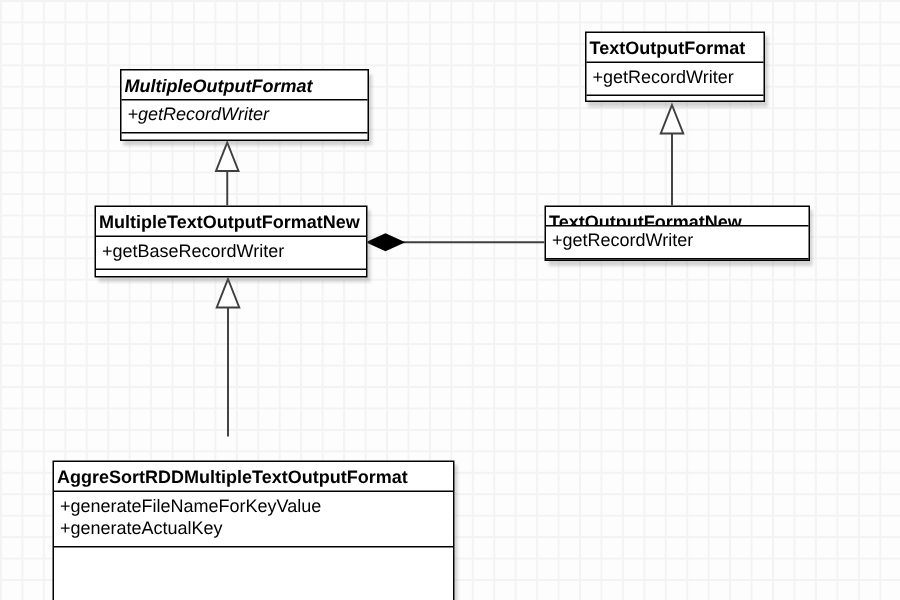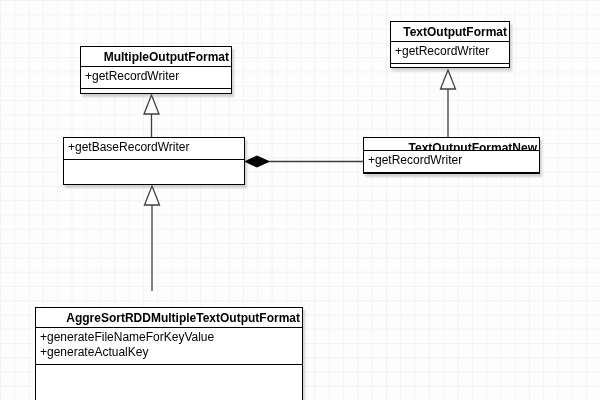--- a/index.html
+++ b/index.html
@@ -46,21 +46,21 @@
     flex-direction: column;
     background: #ffffff;
     border: 1px solid #000000;
     box-shadow: 2px 3px 2px rgba(100,100,100,0.28);
     font-size: 12px;
     color: #000000;
     box-sizing: border-box;
   }
   .uml-title {
     font-weight: bold;
-    text-align: right;
+    text-align: left;
     border-bottom: 1px solid #000000;
     padding: 3px 2px 2px 2px;
     white-space: nowrap;
     overflow: hidden;
   }
   .uml-attrs {
     border-bottom: 1px solid #000000;
     padding: 2px 4px 4px 4px;
     text-align: left;
   }
@@ -94,37 +94,38 @@
       <path class="conn-line" d="M152 205 L152 291"></path>
       <polygon class="tri" points="152,186 159.5,205 144.5,205"></polygon>
     </g>
 
     <g>
       <path class="conn-line" d="M268 161.5 L363 161.5"></path>
       <polygon class="diamond" points="245,161.5 257,156 269,161.5 257,167"></polygon>
     </g>
   </svg>
 
-  <div class="uml-class" style="left:80px; top:46px; width:152px; height:48px;">
+  <div class="uml-class" style="left:80px; top:46px; width:166px; height:48px;font-style:italic;">
     <div class="uml-title">MultipleOutputFormat</div>
     <div class="uml-attrs">
       <div class="uml-attr">+getRecordWriter</div>
     </div>
     <div class="uml-empty"></div>
   </div>
 
   <div class="uml-class" style="left:390px; top:21px; width:120px; height:47px;">
     <div class="uml-title">TextOutputFormat</div>
     <div class="uml-attrs">
       <div class="uml-attr">+getRecordWriter</div>
     </div>
     <div class="uml-empty"></div>
   </div>
 
   <div class="uml-class" style="left:63px; top:137px; width:182px; height:48px;">
+    <div class="uml-title">MultipleTextOutputFormatNew</div>
     <div class="uml-attrs">
       <div class="uml-attr">+getBaseRecordWriter</div>
     </div>
     <div class="uml-empty"></div>
   </div>
 
   <div class="uml-class" style="left:363px; top:137px; width:177px; height:37px;">
     <div class="uml-title">TextOutputFormatNew</div>
     <div class="uml-attrs">
       <div class="uml-attr">+getRecordWriter</div>

